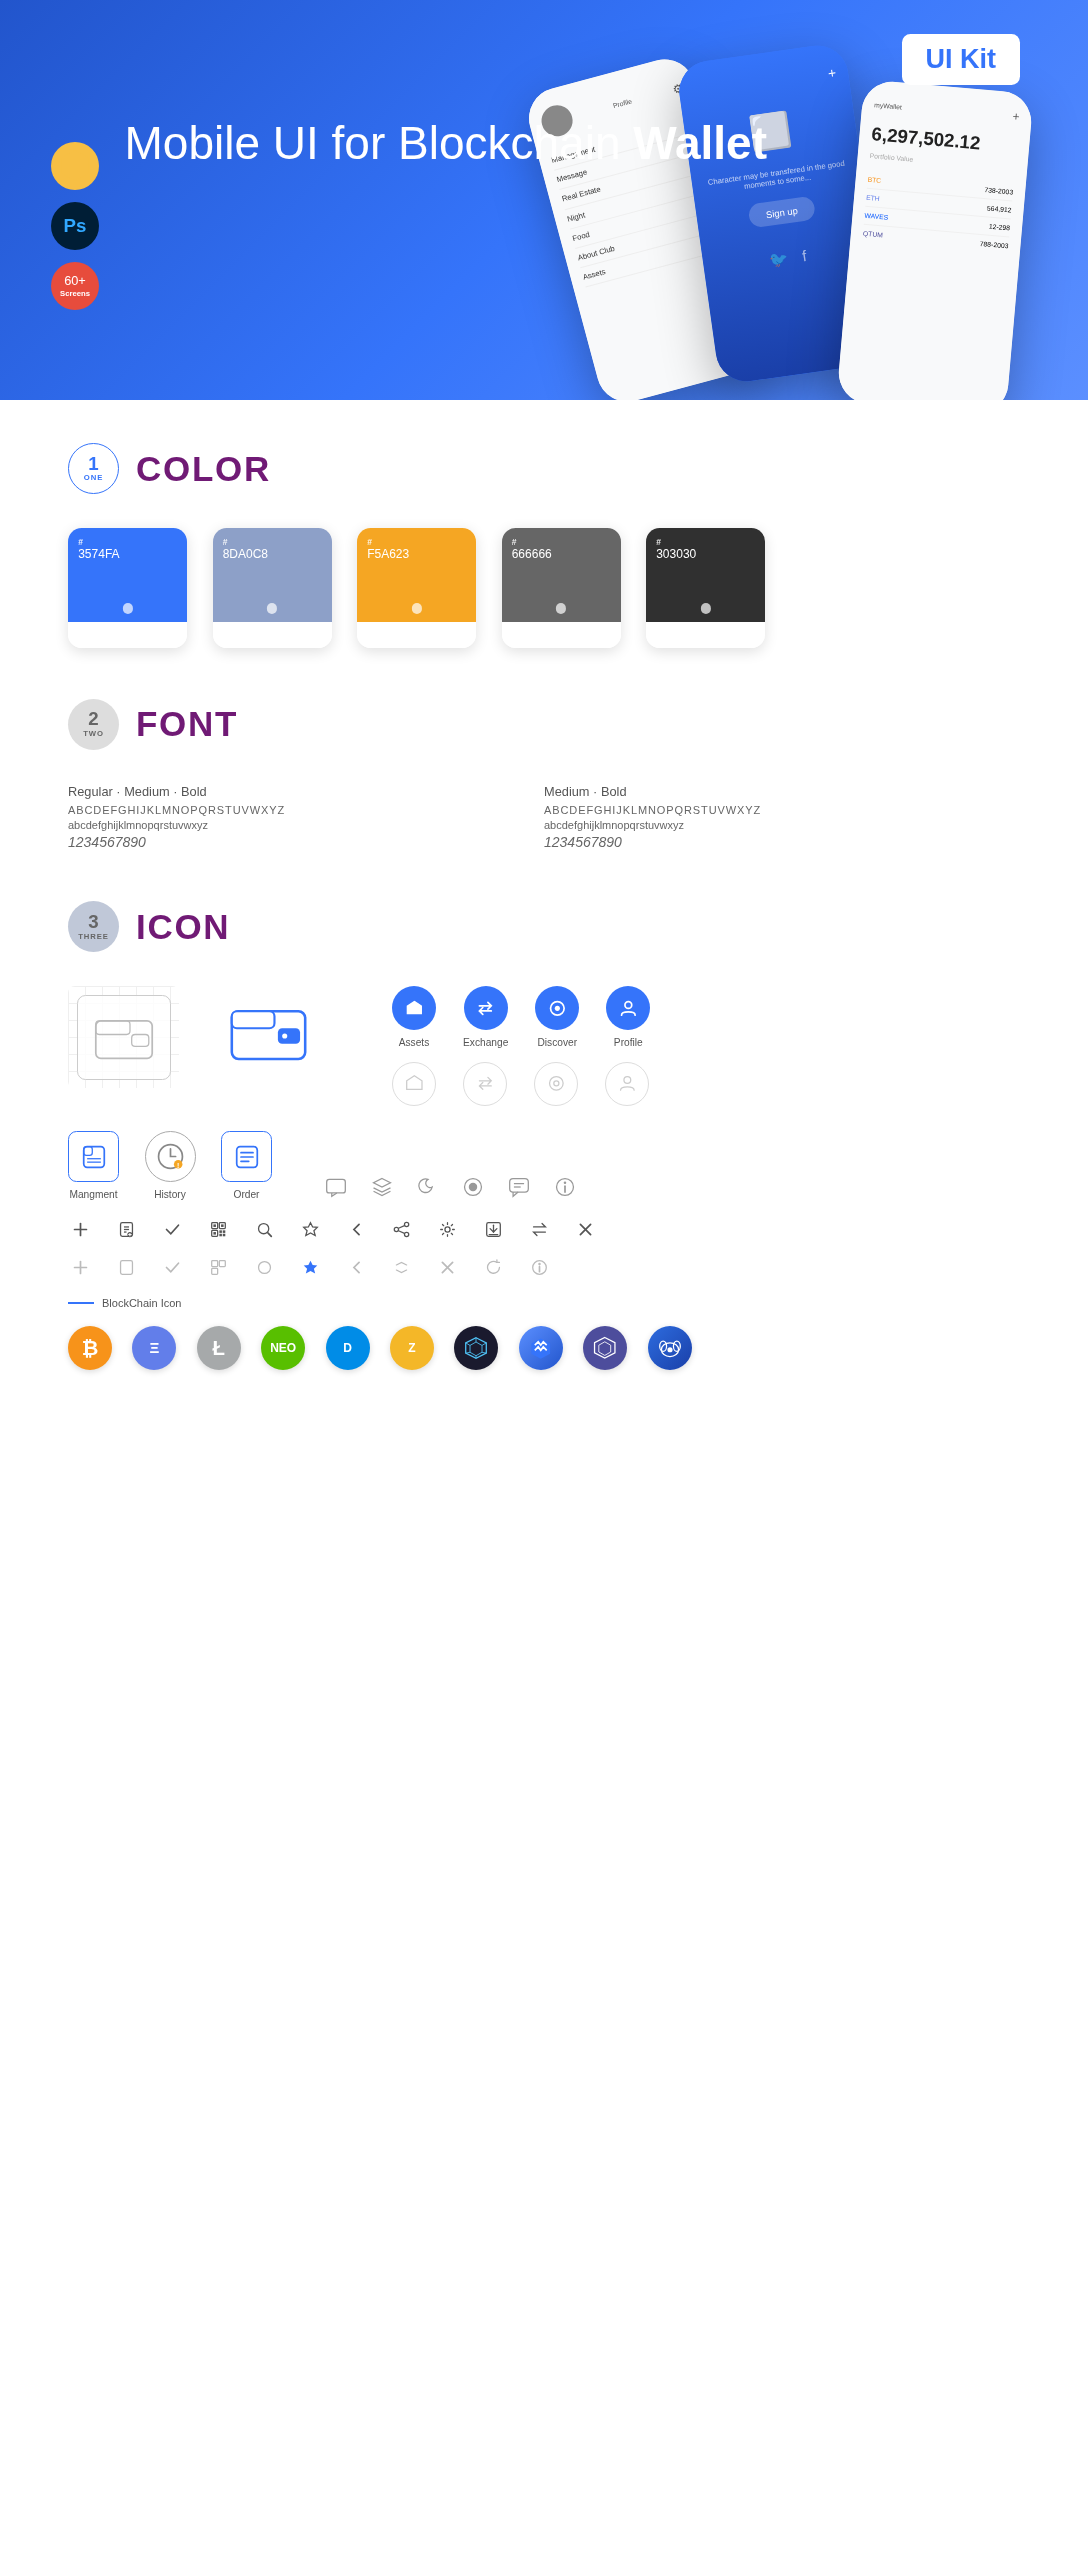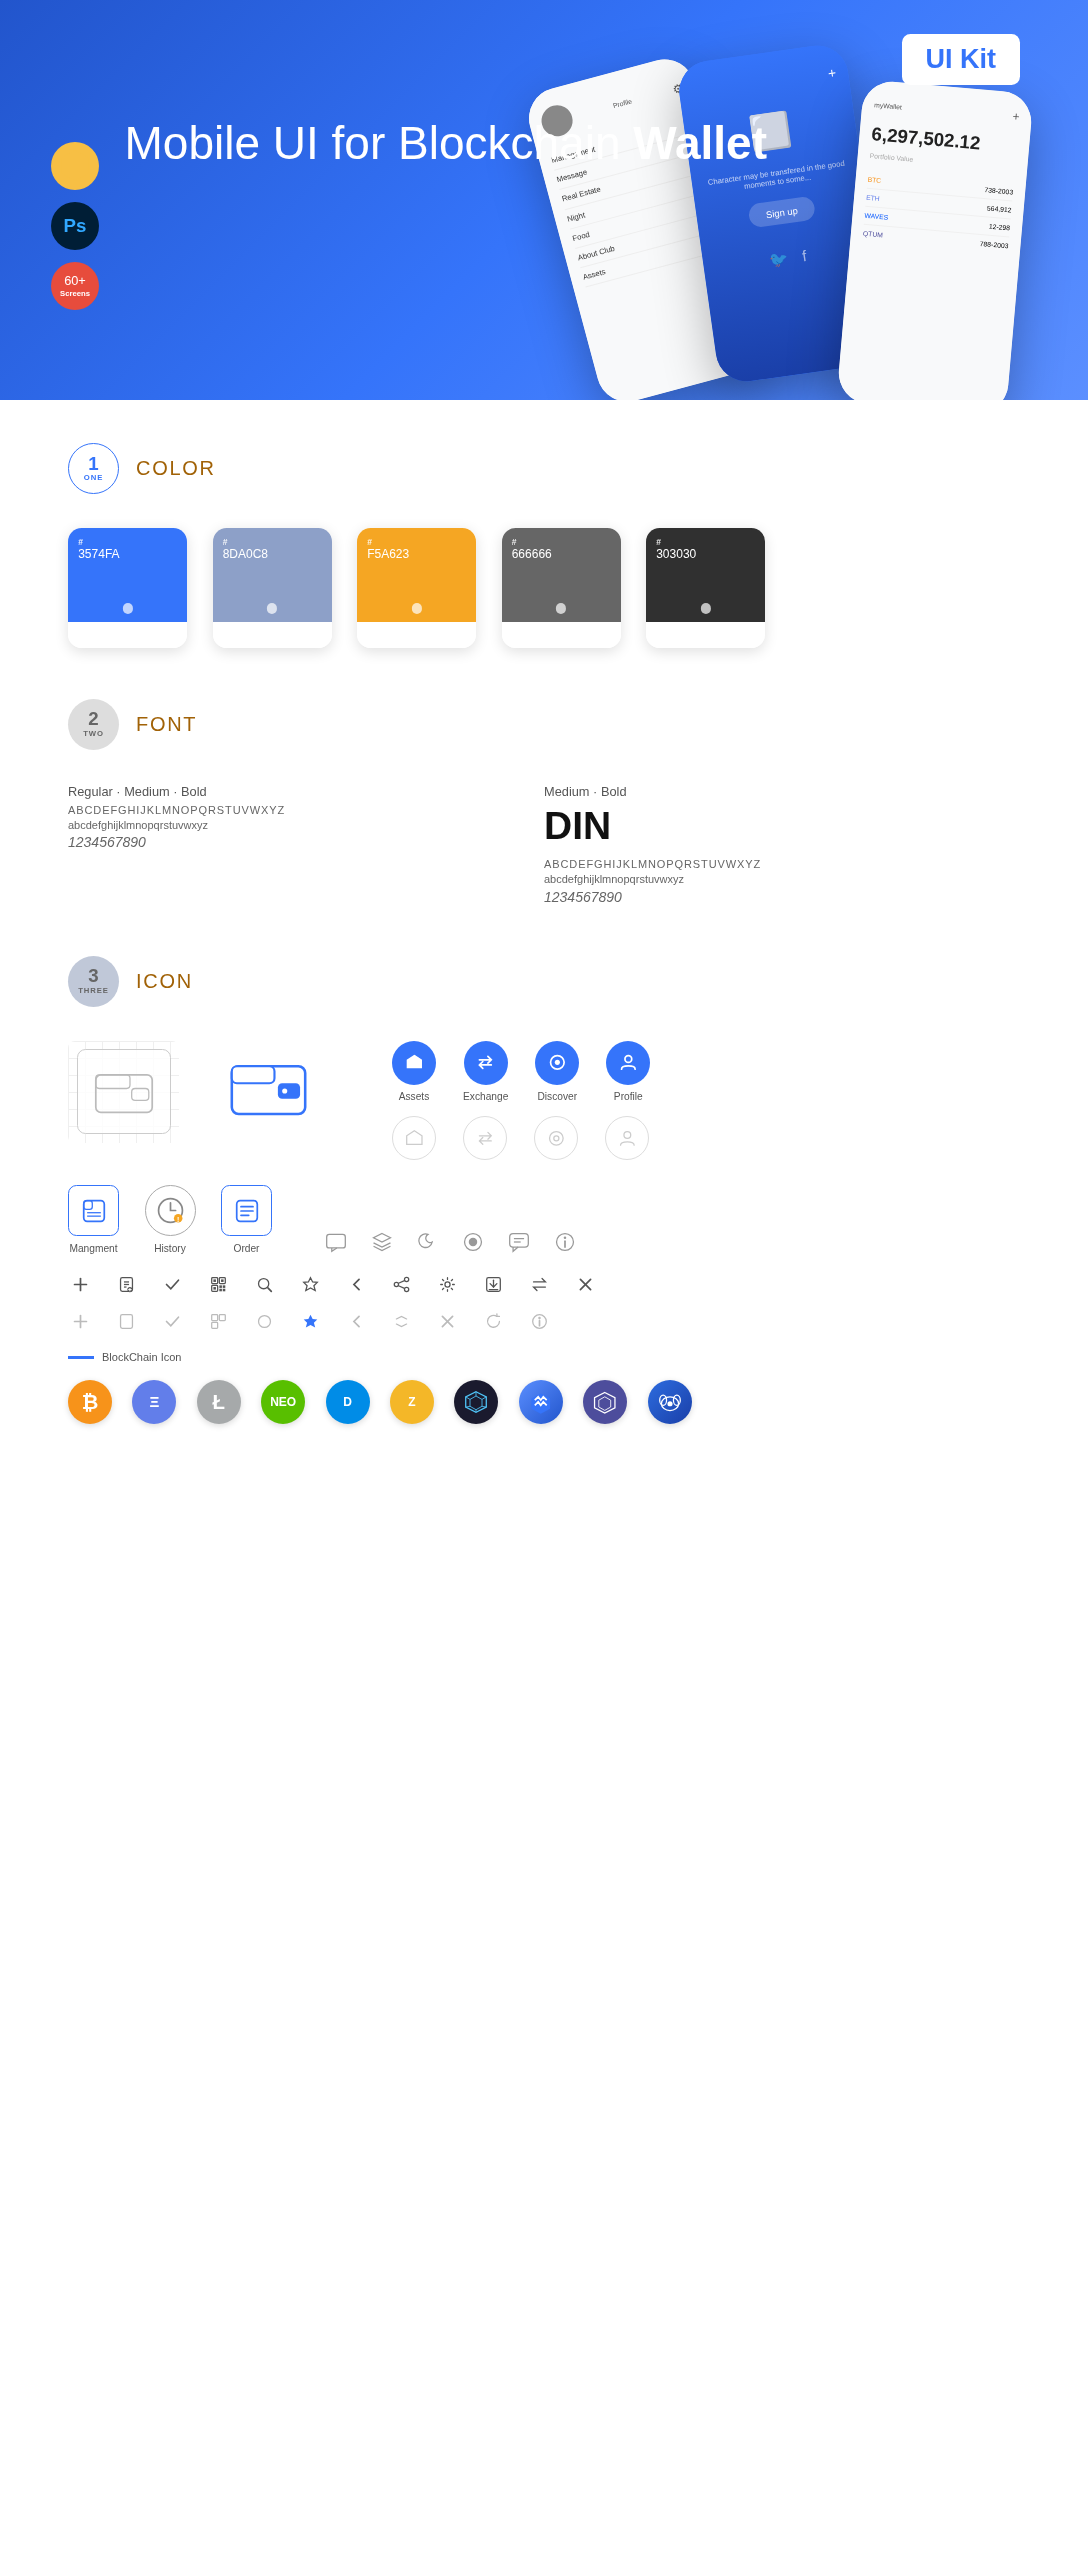--- a/index.html
+++ b/index.html
@@ -129,23 +129,23 @@
       font-size: 18.7px;
       font-weight: 700;
       line-height: 1;
     }
     .section-num .small-text {
       font-size: 7.7px;
       font-weight: 600;
       letter-spacing: 0.9px;
     }
     .section-title {
-      font-size: 20px;
-      font-weight: 400;
-      color: #a16207;
+      font-size: 35px;
+      font-weight: 700;
+      color: #701a75;
       letter-spacing: 1.7px;
     }
 
     
     .color-section { margin-bottom: 51px; }
     .color-swatches {
       display: flex;
       gap: 25.5px;
       margin-top: 17px;
     }
@@ -553,21 +553,20 @@
     </div>
     <div class="font-grid">
       <div class="font-item">
         <div class="font-weights">Regular · Medium · Bold</div>
         <div class="font-uppercase">ABCDEFGHIJKLMNOPQRSTUVWXYZ</div>
         <div class="font-lowercase">abcdefghijklmnopqrstuvwxyz</div>
         <div class="font-numbers">1234567890</div>
       </div>
       <div class="font-item">
         <div class="font-weights">Medium · Bold</div>
-        <div class="font-name" style="font-family: 'Arial Black', sans-serif;">DIN</div>
         <div class="font-uppercase">ABCDEFGHIJKLMNOPQRSTUVWXYZ</div>
         <div class="font-lowercase">abcdefghijklmnopqrstuvwxyz</div>
         <div class="font-numbers">1234567890</div>
       </div>
     </div>
   </div>
 
   <div class="icon-section">
     <div class="section-header">
       <div class="section-num gray-fill" style="background:#c0c8d8;">

